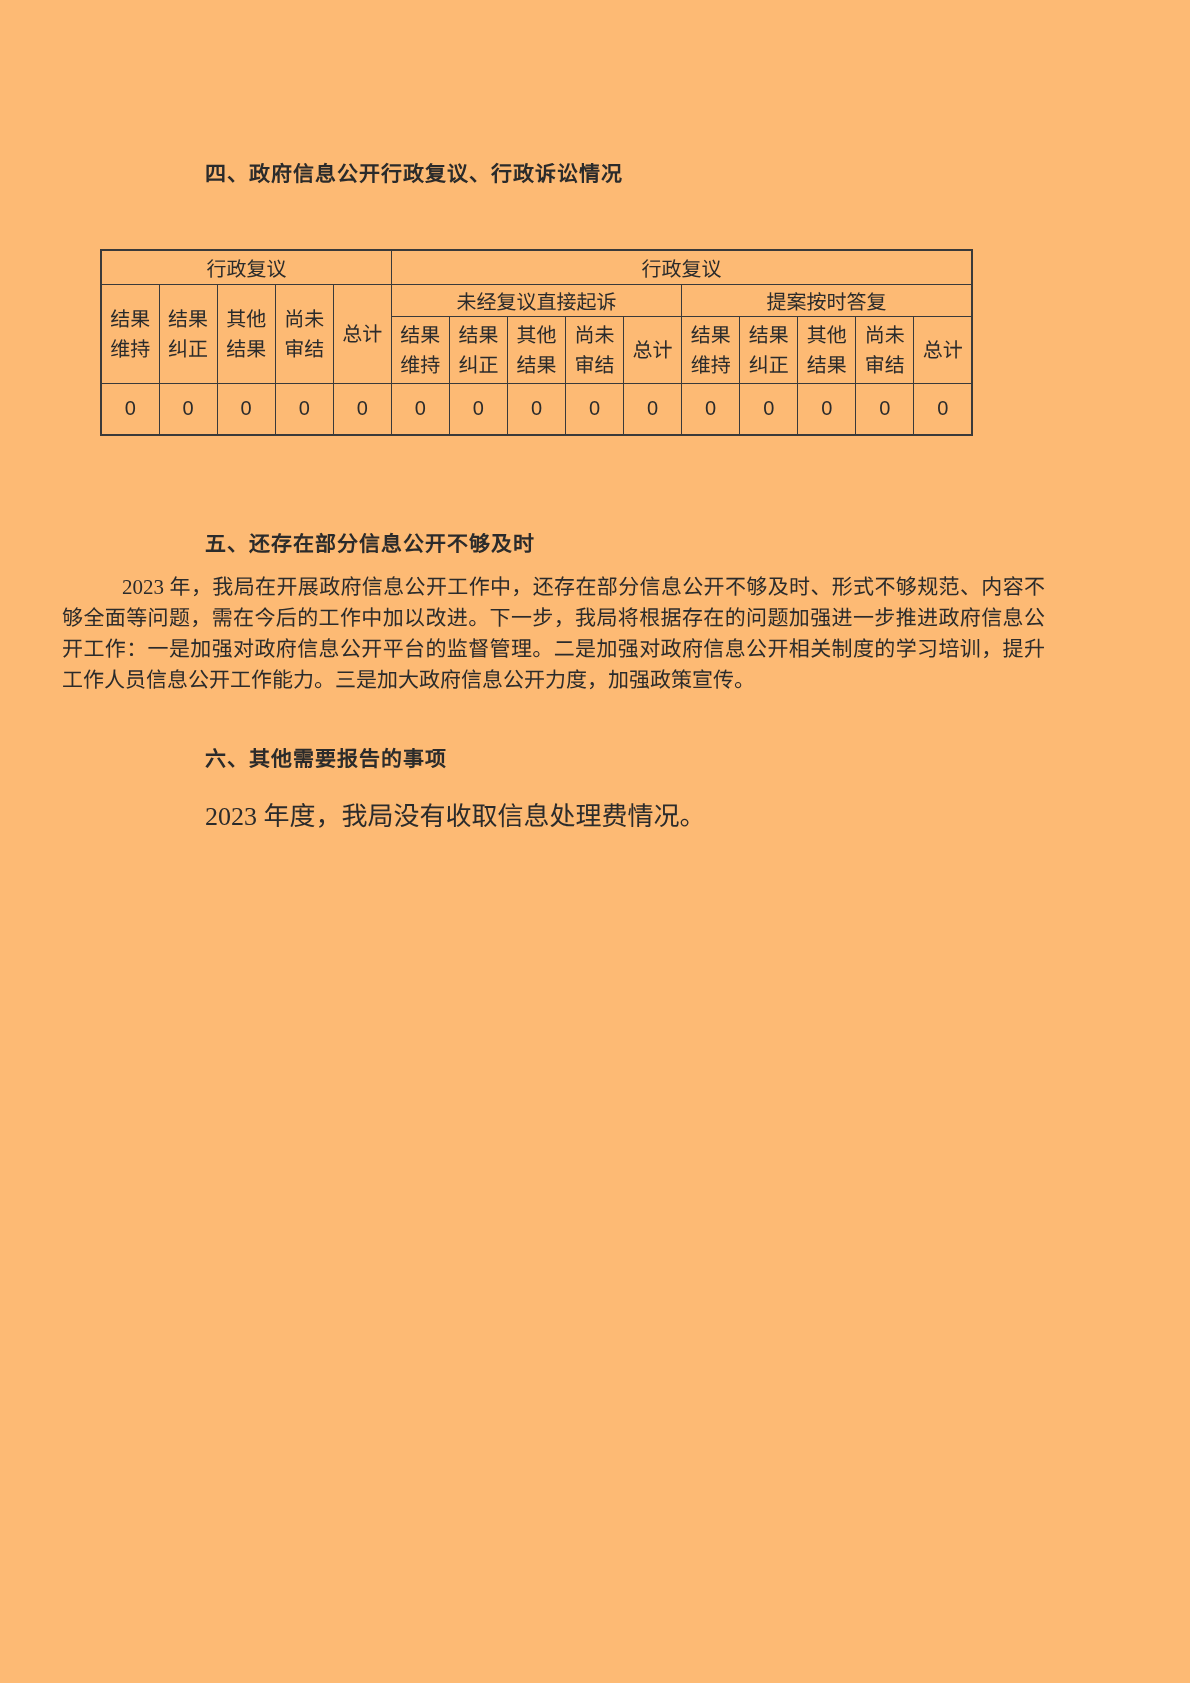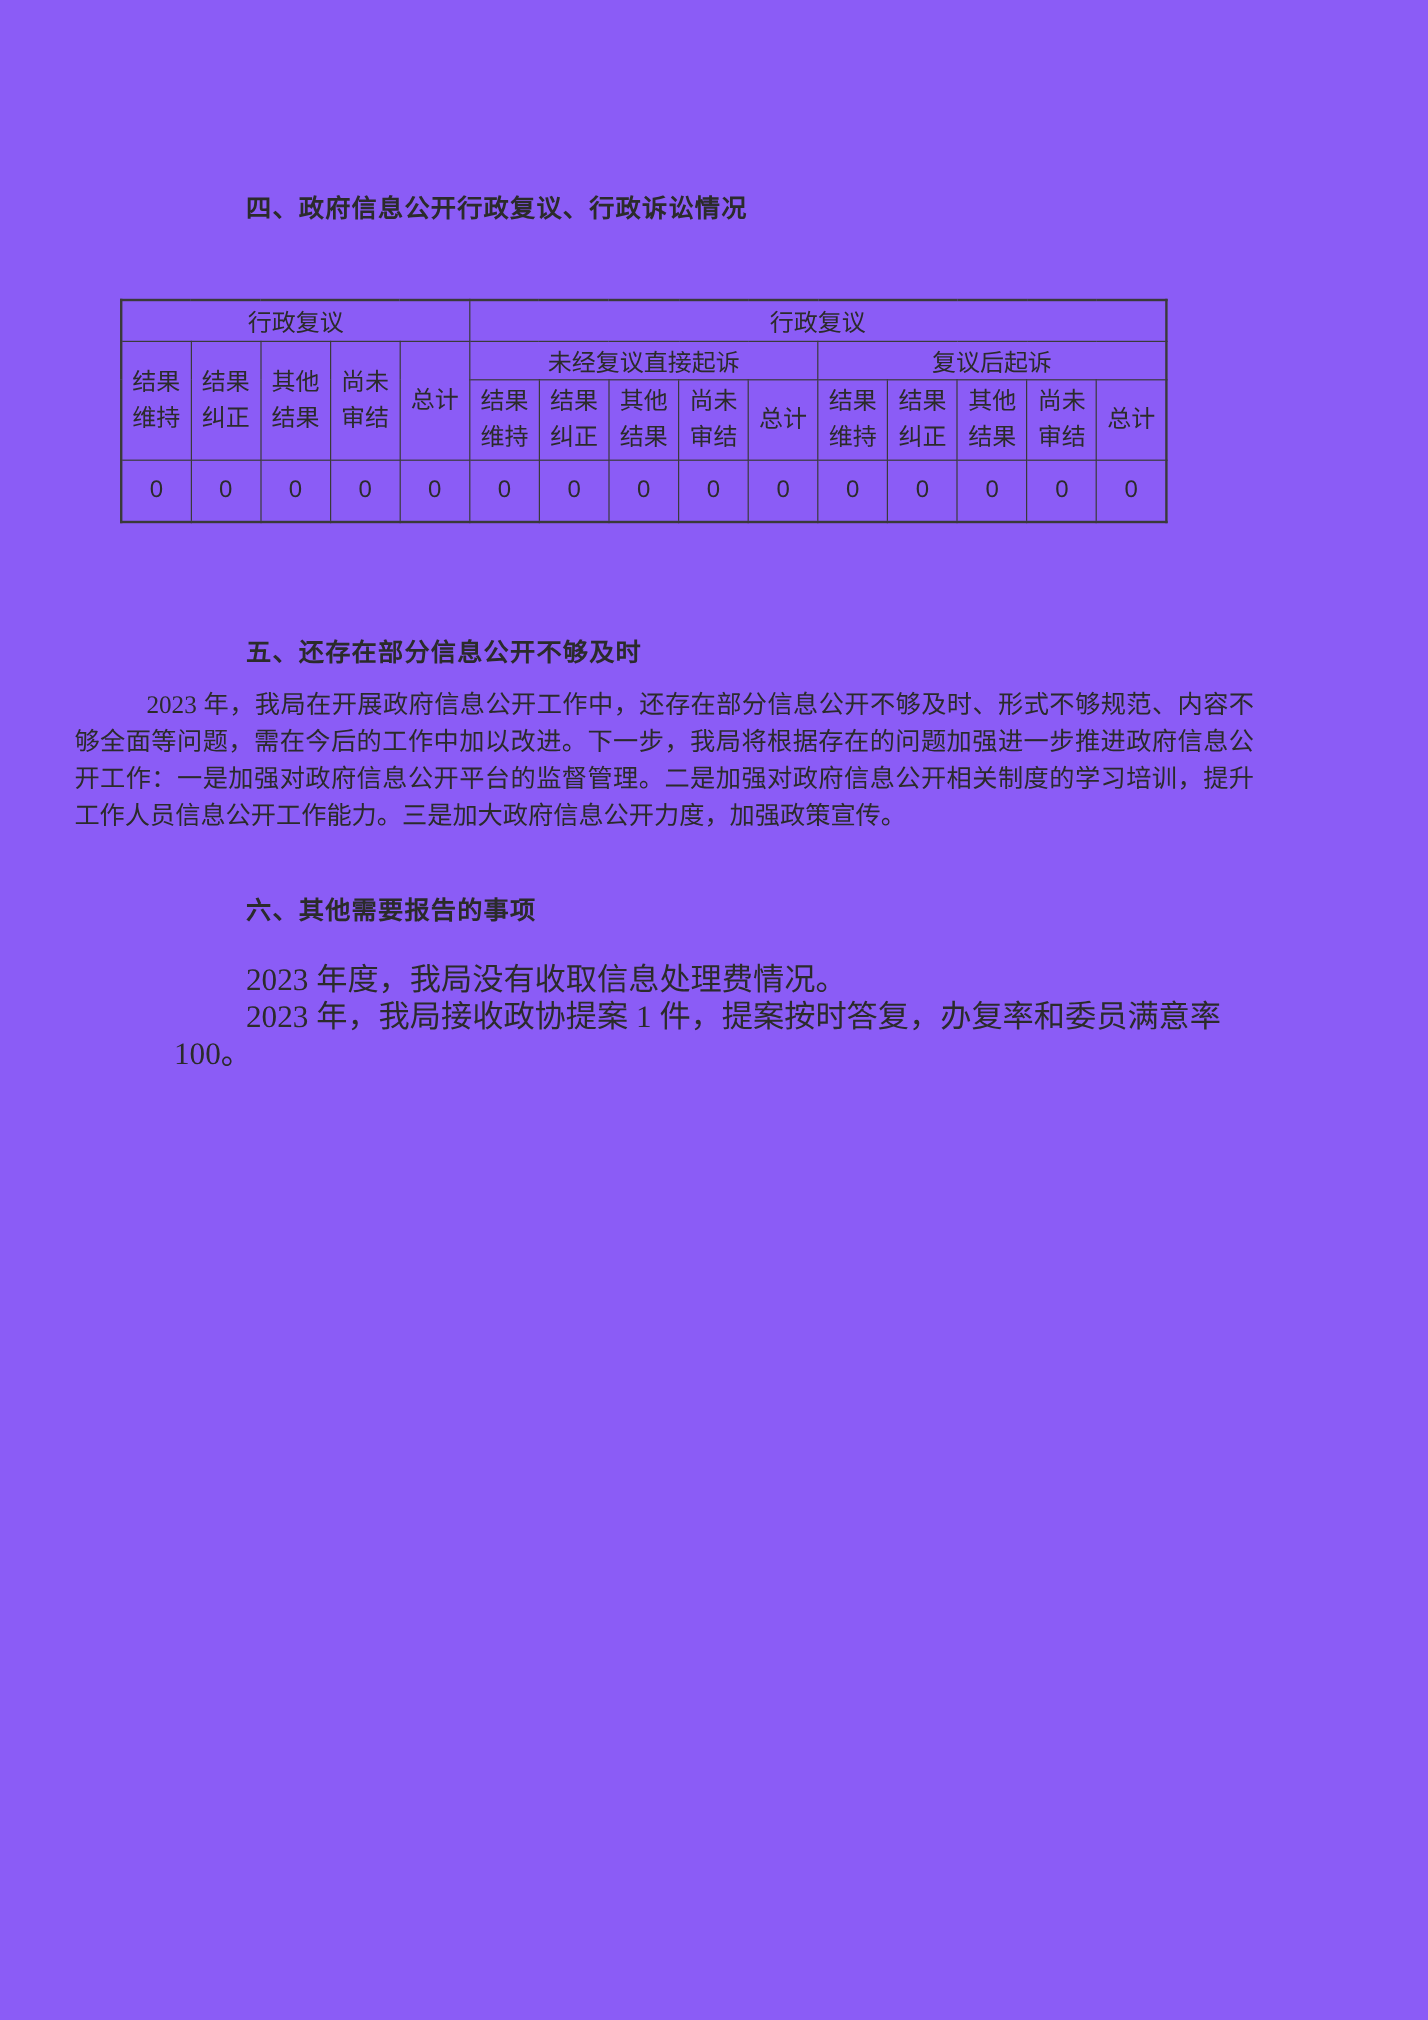--- a/index.html
+++ b/index.html
@@ -1,21 +1,21 @@
 <!DOCTYPE html>
 <html lang="zh-CN"><head>
 <meta charset="utf-8">
 <style>
   html, body { margin: 0; padding: 0; background: #ffffff; }
   .page {
     position: relative;
     width: 1190px;
     height: 1683px;
     margin: 0 auto;
-    background: #8b5cf6;
+    background: #fdba74;
     box-sizing: border-box;
     padding-top: 163px;
     font-family: "Liberation Serif", "DejaVu Serif", serif;
     color: #262626;
     overflow: hidden;
   }
   .sec-heading {
     margin: 0 0 0 205px;
     font-size: 21px;
     line-height: 23px;
@@ -87,21 +87,21 @@
       <td rowspan="2" class="ch">结果
 维持</td>
       <td rowspan="2" class="ch">结果
 纠正</td>
       <td rowspan="2" class="ch">其他
 结果</td>
       <td rowspan="2" class="ch">尚未
 审结</td>
       <td rowspan="2" class="ch">总计</td>
       <td colspan="5" class="sh">未经复议直接起诉</td>
-      <td colspan="5" class="sh">复议后起诉</td>
+      <td colspan="5" class="sh">提案按时答复</td>
     </tr>
     <tr class="r3">
       <td class="ch">结果
 维持</td>
       <td class="ch">结果
 纠正</td>
       <td class="ch">其他
 结果</td>
       <td class="ch">尚未
 审结</td>
@@ -134,15 +134,14 @@
       <td class="dv">0</td>
     </tr>
   </tbody>
     </table>
 
   <h2 class="sec-heading s5-heading">五、还存在部分信息公开不够及时</h2>
   <p class="body-para">2023 年，我局在开展政府信息公开工作中，还存在部分信息公开不够及时、形式不够规范、内容不够全面等问题，需在今后的工作中加以改进。下一步，我局将根据存在的问题加强进一步推进政府信息公开工作：一是加强对政府信息公开平台的监督管理。二是加强对政府信息公开相关制度的学习培训，提升工作人员信息公开工作能力。三是加大政府信息公开力度，加强政策宣传。</p>
 
   <h2 class="sec-heading s6-heading">六、其他需要报告的事项</h2>
   <p class="s6-line s6-first">2023 年度，我局没有收取信息处理费情况。</p>
-  <p class="s6-line">2023 年，我局接收政协提案 1 件，提案按时答复，办复率和委员满意率 100。</p>
 
 </div>
 
 </body></html>

